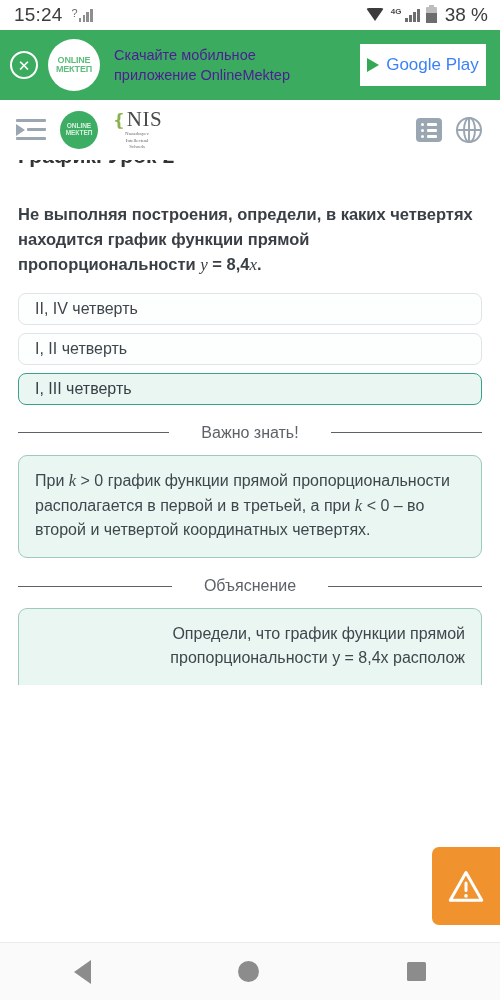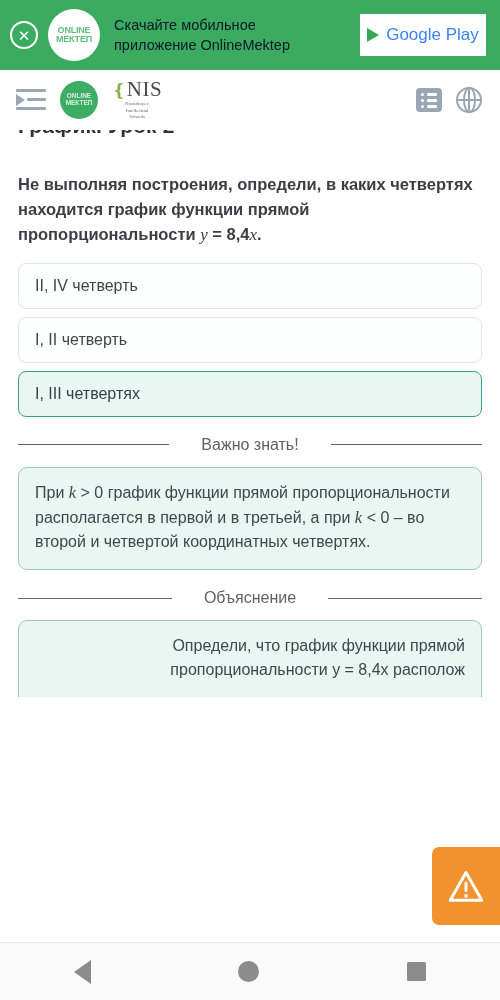--- a/index.html
+++ b/index.html
@@ -54,21 +54,21 @@
     border:2px solid #ffffff; color:#fff;
     display:flex; align-items:center; justify-content:center;
     font-size:15px; line-height:1; flex:0 0 auto; font-weight:bold;
   }
   .promo-logo {
     width:52px; height:52px; border-radius:50%; background:#fff; flex:0 0 auto;
     display:flex; flex-direction:column; align-items:center; justify-content:center;
     line-height:1.05;
   }
   .promo-logo span { font-size:9px; font-weight:bold; color:#5fbd7e; letter-spacing:-0.2px; }
-  .promo-text { color:#0f172a; font-size:14.5px; line-height:1.38; flex:1 1 auto; margin-left:4px; }
+  .promo-text { color:#4c1d95; font-size:14.5px; line-height:1.38; flex:1 1 auto; margin-left:4px; }
   .gplay {
     background:#fff; width:126px; height:42px; flex:0 0 auto;
     display:flex; align-items:center; justify-content:center; gap:7px;
   }
   .gplay-label { font-size:17px; color:#3b82f6; }
   .gp-tri { width:0;height:0;border-top:7px solid transparent;border-bottom:7px solid transparent;border-left:12px solid #34a853; position:relative;}
 
   
   .toolbar {
     height:60px; background:#ffffff; position:relative; z-index:5;
@@ -109,21 +109,21 @@
   }
   .question {
     margin-top:34px; font-size:16.5px; font-weight:bold; color:#3a3f45; line-height:1.52;
   }
   .question .mathi { font-family:"Liberation Serif", serif; font-style:italic; font-weight:normal; font-size:17px;}
   .question .mathb { font-family:Liberation Sans, sans-serif; font-weight:bold;}
 
   .options { margin-top:15px; display:flex; flex-direction:column; gap:8px; }
   .option {
     border:1px solid #dfe4e6; border-radius:8px; background:#fdfefe;
-    height:46px; display:flex; align-items:center; padding:0 16px;
+    height:32px; display:flex; align-items:center; padding:0 16px;
     font-size:16px; color:#3f474d;
   }
   .option.selected { border:1.6px solid #3aa08c; background:#e9f6f1; color:#384047; }
 
   .divider {
     display:flex; align-items:center; gap:32px; margin:19px 0 13px;
     color:#5d6268; font-size:16px;
   }
   .divider .ln { flex:1 1 auto; height:1px; background:#5d6268; }
 
@@ -156,20 +156,46 @@
   }
   .nav-back { width:0;height:0;border-top:12px solid transparent;border-bottom:12px solid transparent;border-right:17px solid #8c8c8c; }
   .nav-home { width:21px;height:21px;border-radius:50%;background:#8c8c8c; }
   .nav-recent { width:19px;height:19px;background:#8c8c8c; border-radius:1.5px;}
 </style>
 </head>
 <body>
 
 <div id="screen">
 
+  <div class="statusbar">
+    <div class="sb-left">
+      <div class="sb-time">15:24</div>
+      <div style="display:flex;align-items:flex-end;">
+        <span class="simq">?</span>
+        <span class="bars dim">
+            <i></i>
+            <i></i>
+            <i></i>
+            <i></i>
+          </span>
+      </div>
+    </div>
+    <div class="sb-right">
+      <div class="wifi"></div>
+      <div class="sb-4g">4G</div>
+      <span class="bars">
+          <i></i>
+          <i></i>
+          <i></i>
+          <i></i>
+        </span>
+      <div class="batt"></div>
+      <div class="sb-pct">38 %</div>
+    </div>
+  </div>
 
   <div class="promo">
     <div class="promo-close">✕</div>
     <div class="promo-logo">
       <span>ONLINE</span>
       <span>МЕКТЕП</span>
     </div>
     <div class="promo-text">
       <div>Скачайте мобильное</div>
       <div>приложение OnlineMektep</div>
@@ -221,21 +247,21 @@
     </div>
 
     <div class="options">
       <div class="option">
           <span>II, IV четверть</span>
         </div>
       <div class="option">
           <span>I, II четверть</span>
         </div>
       <div class="option selected">
-          <span>I, III четвертях</span>
+          <span>I, III четверть</span>
         </div>
     </div>
 
     <div class="divider">
       <span class="ln"></span>
       <span>Важно знать!</span>
       <span class="ln"></span>
     </div>
 
     <div class="infobox">

